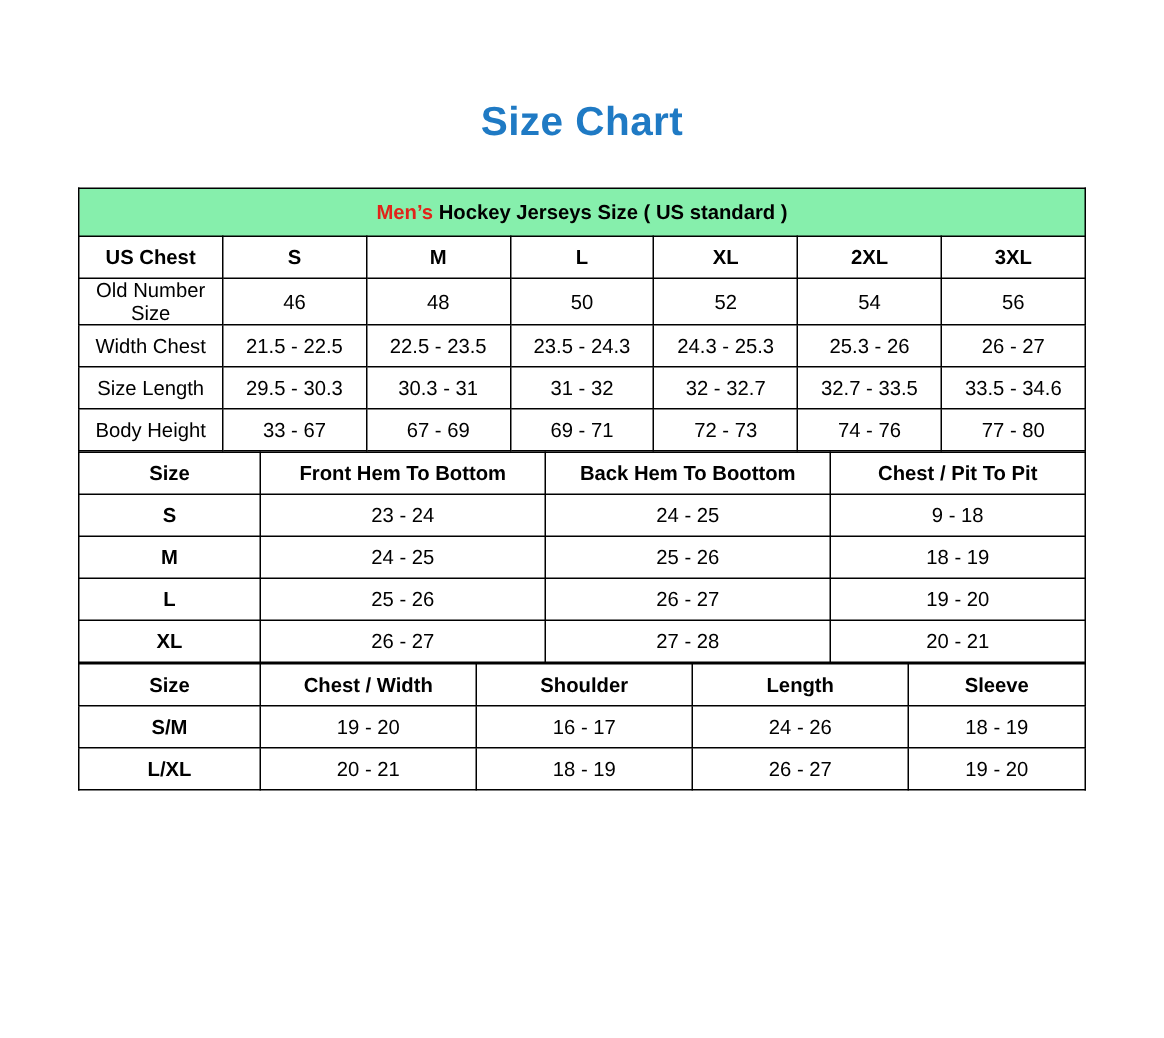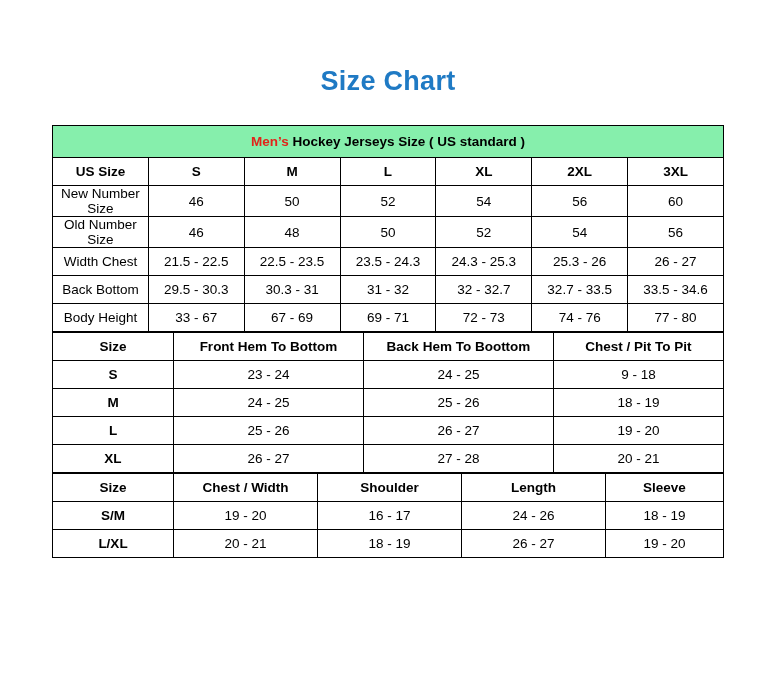--- a/index.html
+++ b/index.html
@@ -74,57 +74,48 @@
   <h1 class="title">Size Chart</h1>
 
   <div class="chart-wrap">
 
     <table class="size-table">
       <tbody>
         <tr>
           <td class="banner" colspan="7"><span class="accent-men">Men’s</span><span class="rest"> Hockey Jerseys Size ( US standard )</span></td>
         </tr>
         <tr>
-          <td class="hdr">US Size</td>
+          <td class="hdr">US Chest</td>
           <td class="hdr">S</td>
           <td class="hdr">M</td>
           <td class="hdr">L</td>
           <td class="hdr">XL</td>
           <td class="hdr">2XL</td>
           <td class="hdr">3XL</td>
-        </tr>
-        <tr>
-          <td>New Number Size</td>
-          <td>46</td>
-          <td>50</td>
-          <td>52</td>
-          <td>54</td>
-          <td>56</td>
-          <td>60</td>
         </tr>
         <tr>
           <td>Old Number Size</td>
           <td>46</td>
           <td>48</td>
           <td>50</td>
           <td>52</td>
           <td>54</td>
           <td>56</td>
         </tr>
         <tr>
           <td>Width Chest</td>
           <td>21.5 - 22.5</td>
           <td>22.5 - 23.5</td>
           <td>23.5 - 24.3</td>
           <td>24.3 - 25.3</td>
           <td>25.3 - 26</td>
           <td>26 - 27</td>
         </tr>
         <tr>
-          <td>Back Bottom</td>
+          <td>Size Length</td>
           <td>29.5 - 30.3</td>
           <td>30.3 - 31</td>
           <td>31 - 32</td>
           <td>32 - 32.7</td>
           <td>32.7 - 33.5</td>
           <td>33.5 - 34.6</td>
         </tr>
         <tr>
           <td>Body Height</td>
           <td>33 - 67</td>

